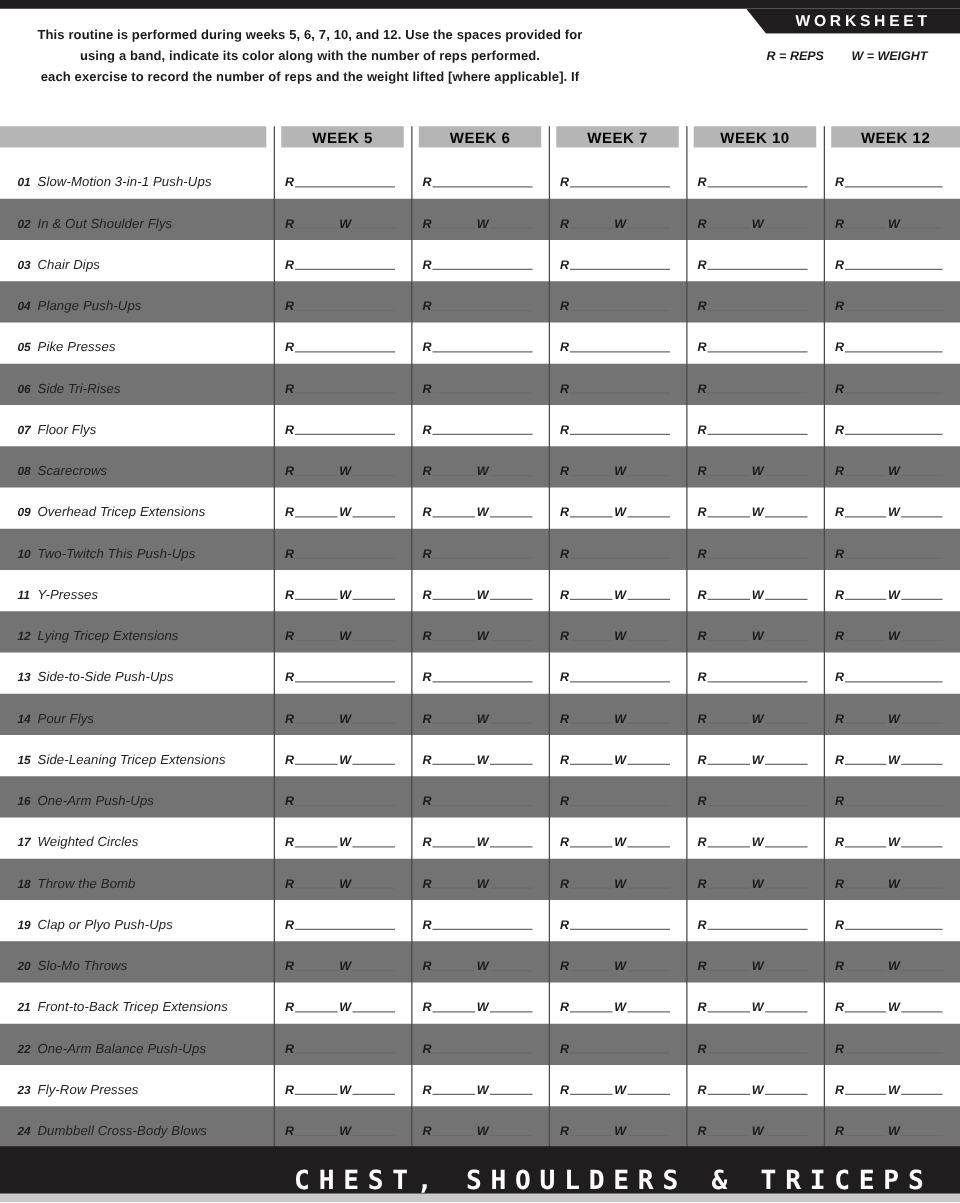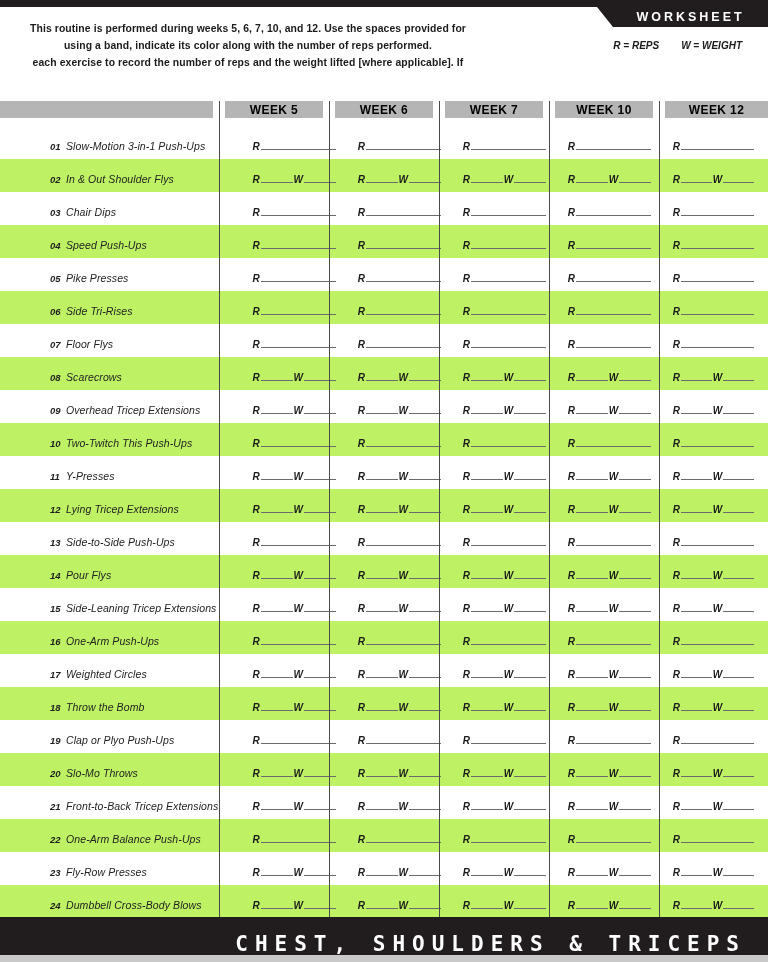--- a/index.html
+++ b/index.html
@@ -29,22 +29,22 @@
   .th {
     background:#b5b5b5; display:flex; align-items:center; justify-content:center;
     font-size:12px; font-weight:700; color:#000000; letter-spacing:0.4px;
   }
   .th.name-head { width:213px; }
   .hgap { width:12px; background:transparent; }
   .th.week { width:98px; }
   .th.week.last { width:103px; }
   .tspacer { height:8px; }
 
-  .trow { display:flex; height:33px;padding-left:36px; }
-  .trow.even { background:#bef264; }
+  .trow { display:flex; height:33px; }
+  .trow.even { background:#737373; }
   .name-cell { width:220px; display:flex; align-items:flex-end; padding:0 0 7px 14px; box-sizing:border-box; }
   .num { font-size:9.5px; font-weight:700; font-style:italic; color:#202020; width:16px; flex:none; }
   .ex-name { font-size:10.5px; font-style:italic; color:#222222; letter-spacing:0.1px; white-space:nowrap; }
 
   .fcell { width:110px; box-sizing:border-box; display:flex; align-items:flex-end; padding:0 13px 7px 8px; }
   .fcell.last { width:108px; }
   .fl { font-size:10px; font-weight:700; font-style:italic; color:#1b1b1b; line-height:1; flex:none; }
   .ln { flex:1; border-bottom:1.2px solid #6b6b6b; margin:0 1px 2px 1px; height:8px; }
 
   .vline { position:absolute; top:0; width:1.4px; height:817px; background:#4a4a4a; }
@@ -181,21 +181,21 @@
             <span class="ln"></span>
           </div>
           <div class="fcell last">
             <span class="fl">R</span>
             <span class="ln"></span>
           </div>
         </div>
         <div class="trow even">
           <div class="name-cell">
             <span class="num">04</span>
-            <span class="ex-name">Speed Push-Ups</span>
+            <span class="ex-name">Plange Push-Ups</span>
           </div>
           <div class="fcell">
             <span class="fl">R</span>
             <span class="ln"></span>
           </div>
           <div class="fcell">
             <span class="fl">R</span>
             <span class="ln"></span>
           </div>
           <div class="fcell">

